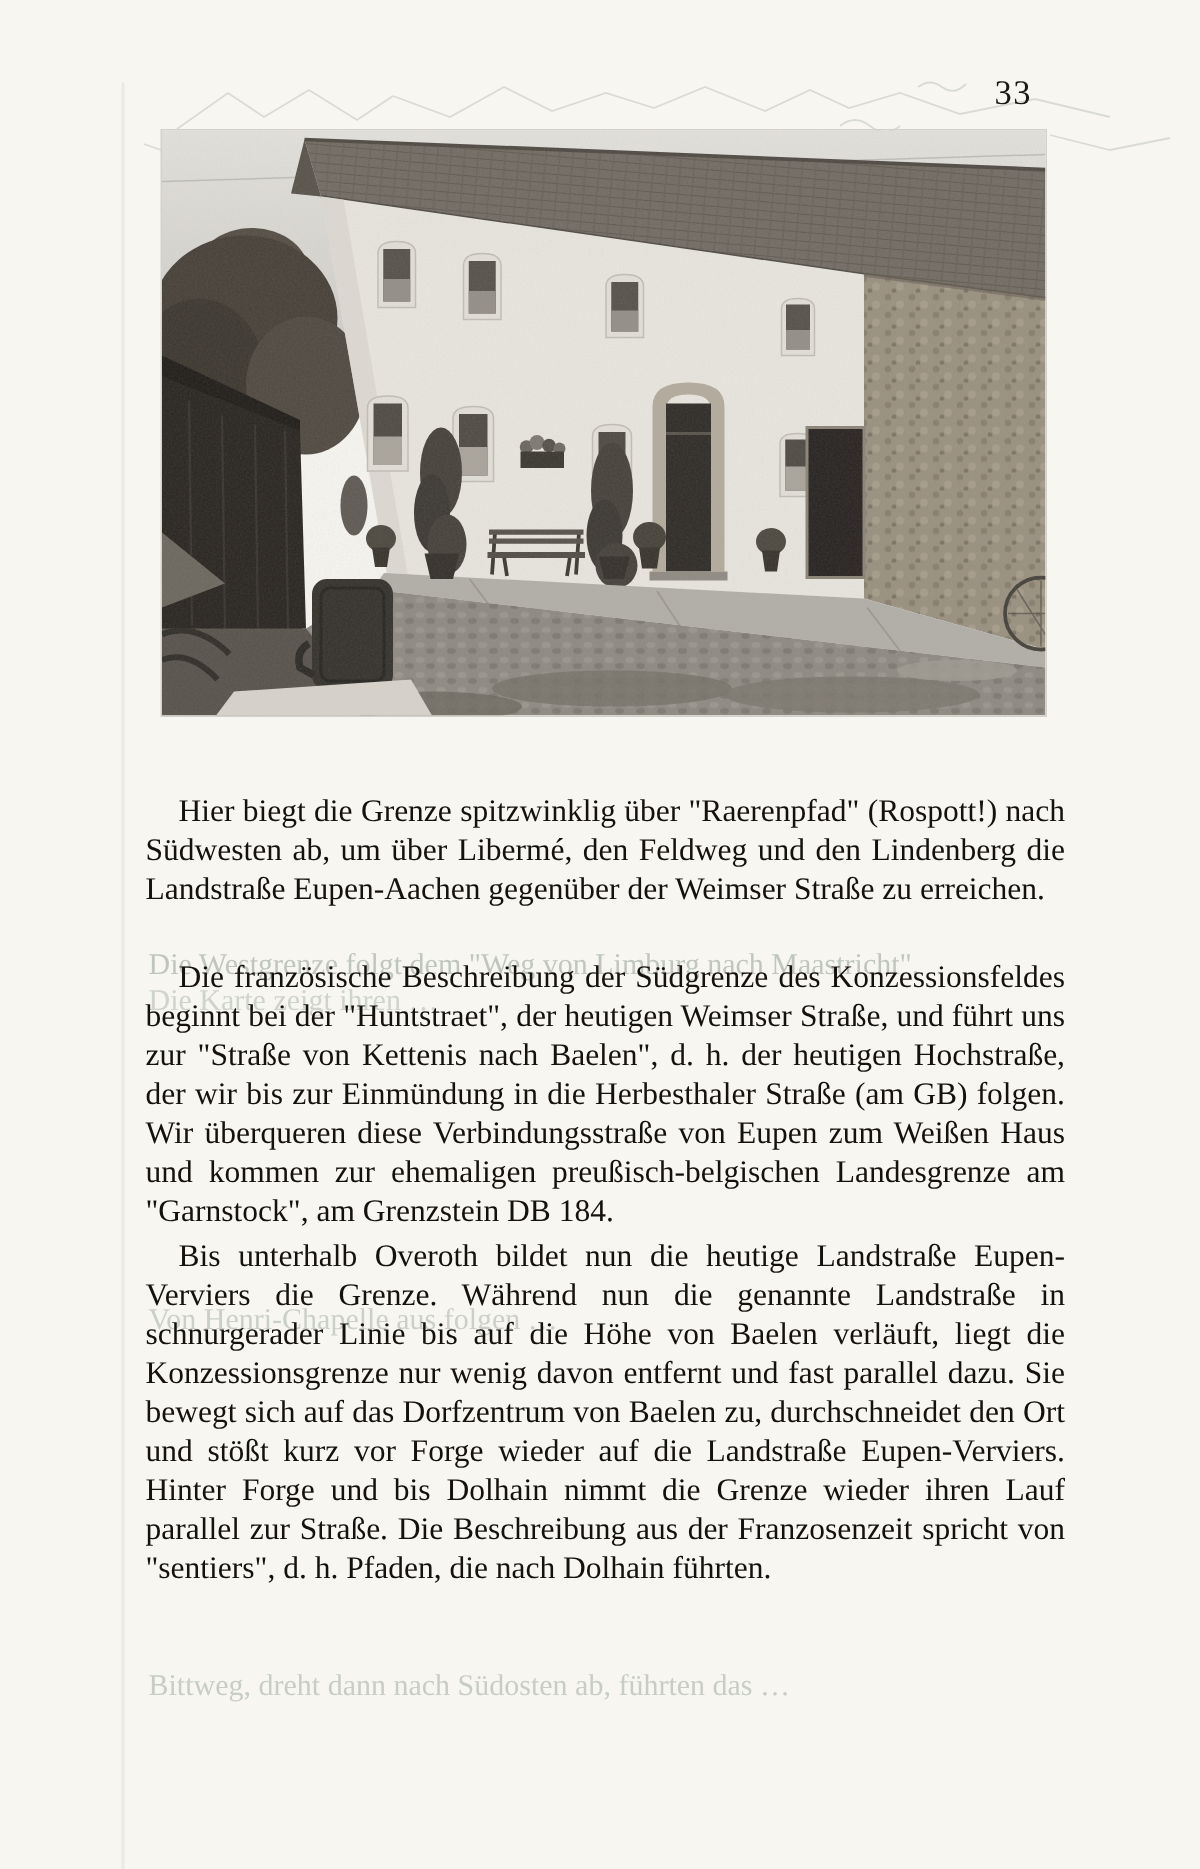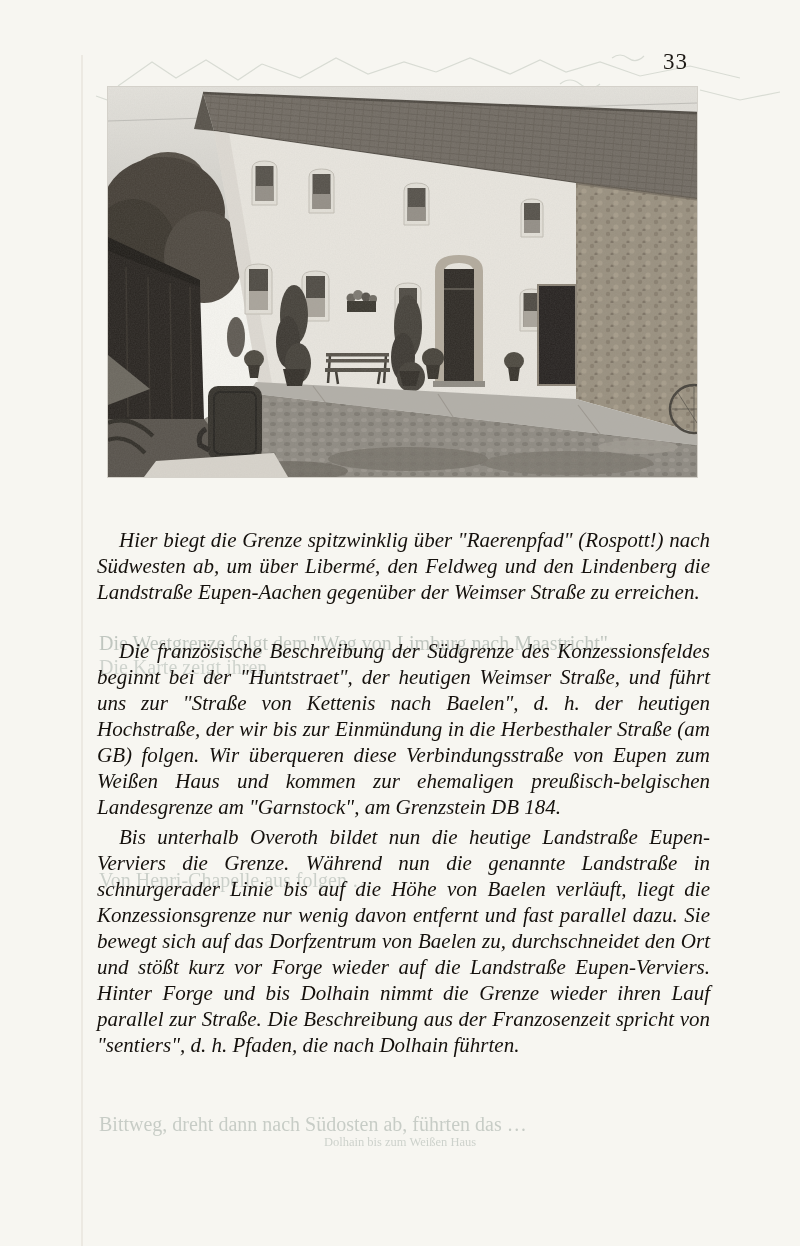--- a/index.html
+++ b/index.html
@@ -24,21 +24,21 @@
   }
   .photo-frame svg{display:block;width:100%;height:100%;}
   .caption{
     position:absolute;left:108px;top:481px;width:589px;z-index:3;
     text-align:center;font-weight:bold;font-size:19px;letter-spacing:.3px;color:#15110d;
   }
   .article{
     position:absolute;left:97px;top:527px;width:613px;z-index:3;
     font-size:21px;line-height:26px;text-align:justify;color:#15110d;
   }
-  .article p{margin:0;text-indent:22px;font-style:italic;}
+  .article p{margin:0;text-indent:22px;}
   .article p.p1{margin-bottom:33px;}
   .article p.p2{margin-bottom:4px;}
   
   .ghost{
     position:absolute;left:99px;width:611px;z-index:1;
     font-size:20px;line-height:24px;color:#8e9b93;opacity:.52;
     filter:blur(.5px);white-space:nowrap;overflow:hidden;
   }
   .ghost.g1{top:631px;}
   .ghost.g2{top:655px;opacity:.38;}
@@ -262,21 +262,20 @@
 
       <rect width="589" height="390" filter="url(#grain)" opacity="0.5"></rect>
     </svg>
   </figure>
 
 
   <div class="ghost g1">Die Westgrenze folgt dem "Weg von Limburg nach Maastricht".</div>
   <div class="ghost g2">Die Karte zeigt ihren …</div>
   <div class="ghost g3">Von Henri-Chapelle aus folgen …</div>
   <div class="ghost g4">Bittweg, dreht dann nach Südosten ab, führten das …</div>
-  <div class="ghost g5">Dolhain bis zum Weißen Haus</div>
 
   <div class="article">
     <p class="p1">Hier biegt die Grenze spitzwinklig über "Raerenpfad" (Rospott!) nach Südwesten ab, um über Libermé, den Feldweg und den Lindenberg die Landstraße Eupen-Aachen gegenüber der Weimser Straße zu erreichen.</p>
     <p class="p2">Die französische Beschreibung der Südgrenze des Konzessionsfeldes beginnt bei der "Huntstraet", der heutigen Weimser Straße, und führt uns zur "Straße von Kettenis nach Baelen", d. h. der heutigen Hochstraße, der wir bis zur Einmündung in die Herbesthaler Straße (am GB) folgen. Wir überqueren diese Verbindungsstraße von Eupen zum Weißen Haus und kommen zur ehemaligen preußisch-belgischen Landesgrenze am "Garnstock", am Grenzstein DB 184.</p>
     <p class="p3">Bis unterhalb Overoth bildet nun die heutige Landstraße Eupen-Verviers die Grenze. Während nun die genannte Landstraße in schnurgerader Linie bis auf die Höhe von Baelen verläuft, liegt die Konzessionsgrenze nur wenig davon entfernt und fast parallel dazu. Sie bewegt sich auf das Dorfzentrum von Baelen zu, durchschneidet den Ort und stößt kurz vor Forge wieder auf die Landstraße Eupen-Verviers. Hinter Forge und bis Dolhain nimmt die Grenze wieder ihren Lauf parallel zur Straße. Die Beschreibung aus der Franzosenzeit spricht von "sentiers", d. h. Pfaden, die nach Dolhain führten.</p>
   </div>
 
 </div>
 
 </body></html>

